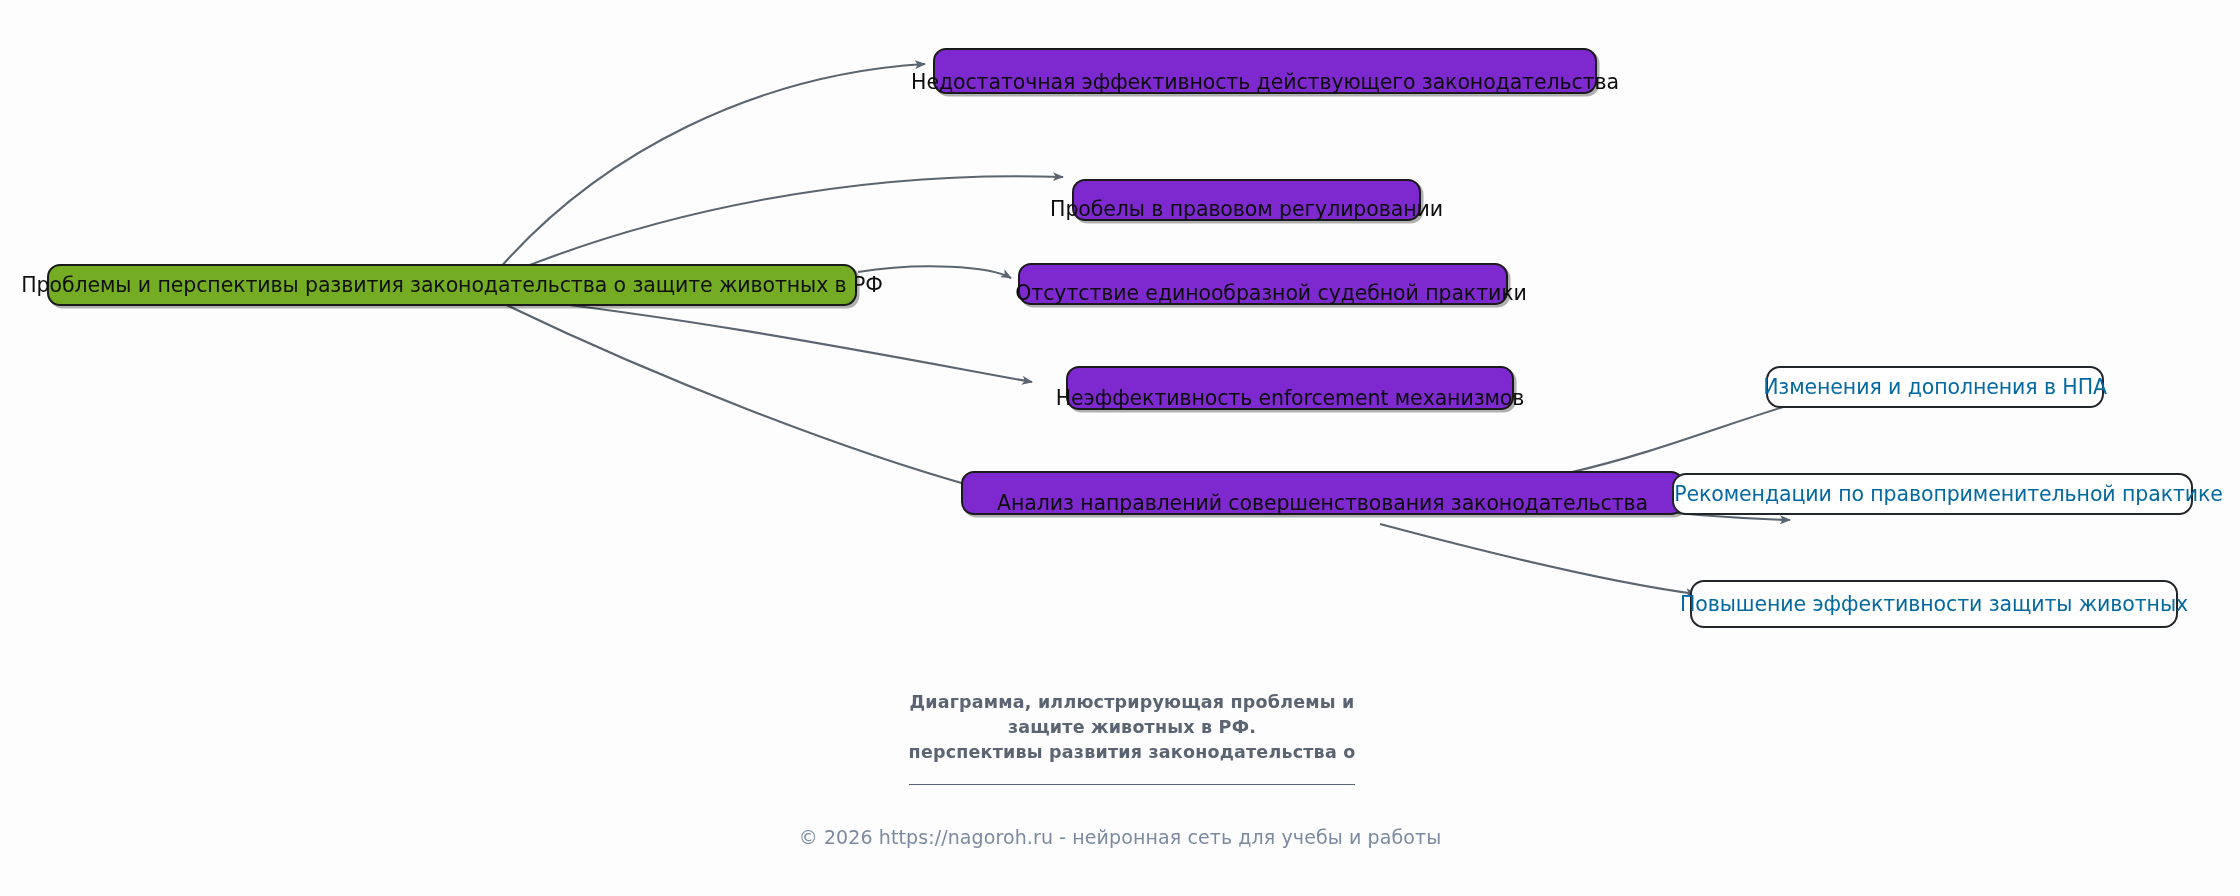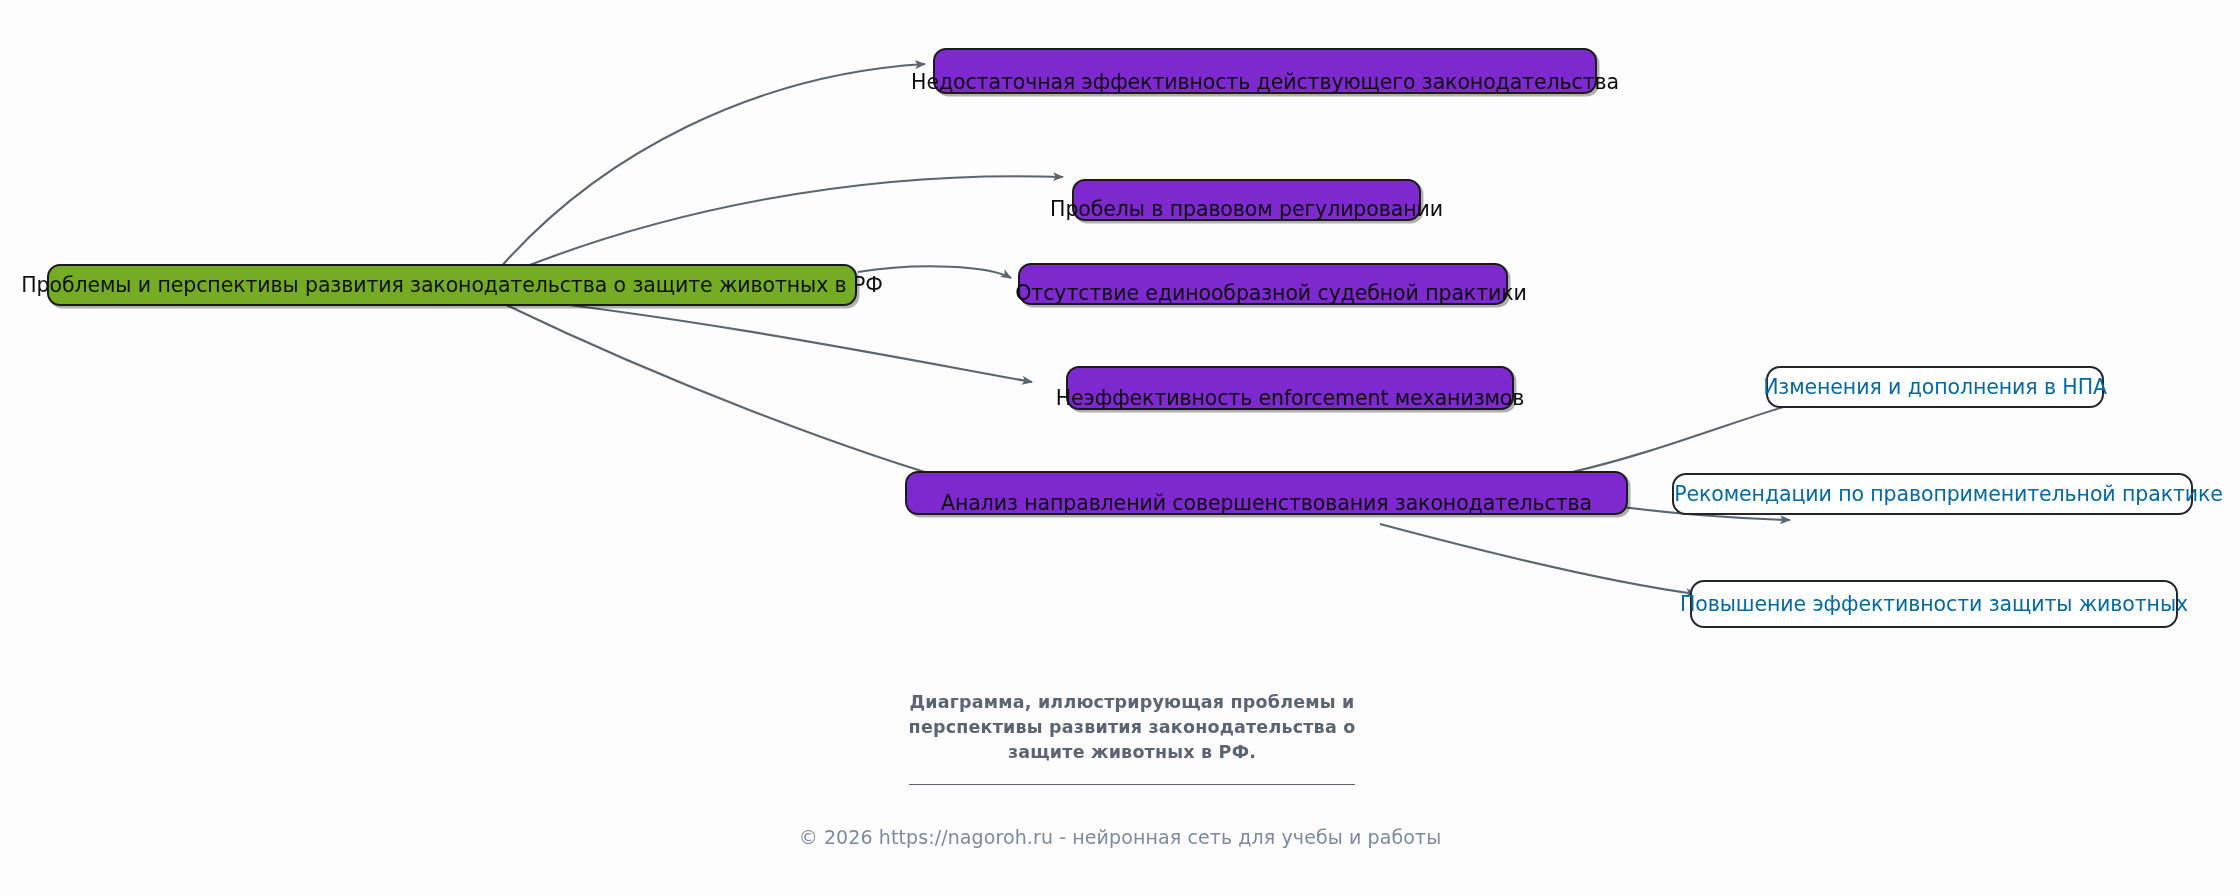--- a/index.html
+++ b/index.html
@@ -138,40 +138,40 @@
   </div>
 
   <div class="node node-branch" style="left:1018px; top:263px; width:490px; height:42px;padding-left:16px;">
     <span>Отсутствие единообразной судебной практики</span>
   </div>
 
   <div class="node node-branch" style="left:1040px; top:366px; width:448px; height:44px;margin-left:26px;">
     <span>Неэффективность enforcement механизмов</span>
   </div>
 
-  <div class="node node-branch" style="left:905px; top:471px; width:723px; height:44px;">
+  <div class="node node-branch" style="left:961px; top:471px; width:723px; height:44px;">
     <span>Анализ направлений совершенствования законодательства</span>
   </div>
 
   <div class="node node-leaf" style="left:1766px; top:366px; width:338px; height:42px;">
     <span>Изменения и дополнения в НПА</span>
   </div>
 
   <div class="node node-leaf" style="left:1672px; top:473px; width:521px; height:42px;padding-left:32px;">
     <span>Рекомендации по правоприменительной практике</span>
   </div>
 
   <div class="node node-leaf" style="left:1690px; top:580px; width:488px; height:48px;">
     <span>Повышение эффективности защиты животных</span>
   </div>
 
   <div class="caption-block">
     <div class="caption-text">
       <div>Диаграмма, иллюстрирующая проблемы и</div>
+      <div>защите животных в РФ.</div>
       <div>перспективы развития законодательства о</div>
-      <div>защите животных в РФ.</div>
     </div>
     <div class="caption-rule"></div>
   </div>
 
   <div class="footer-text">© 2026 https://nagoroh.ru - нейронная сеть для учебы и работы</div>
 
 </div>
 
 </body></html>

